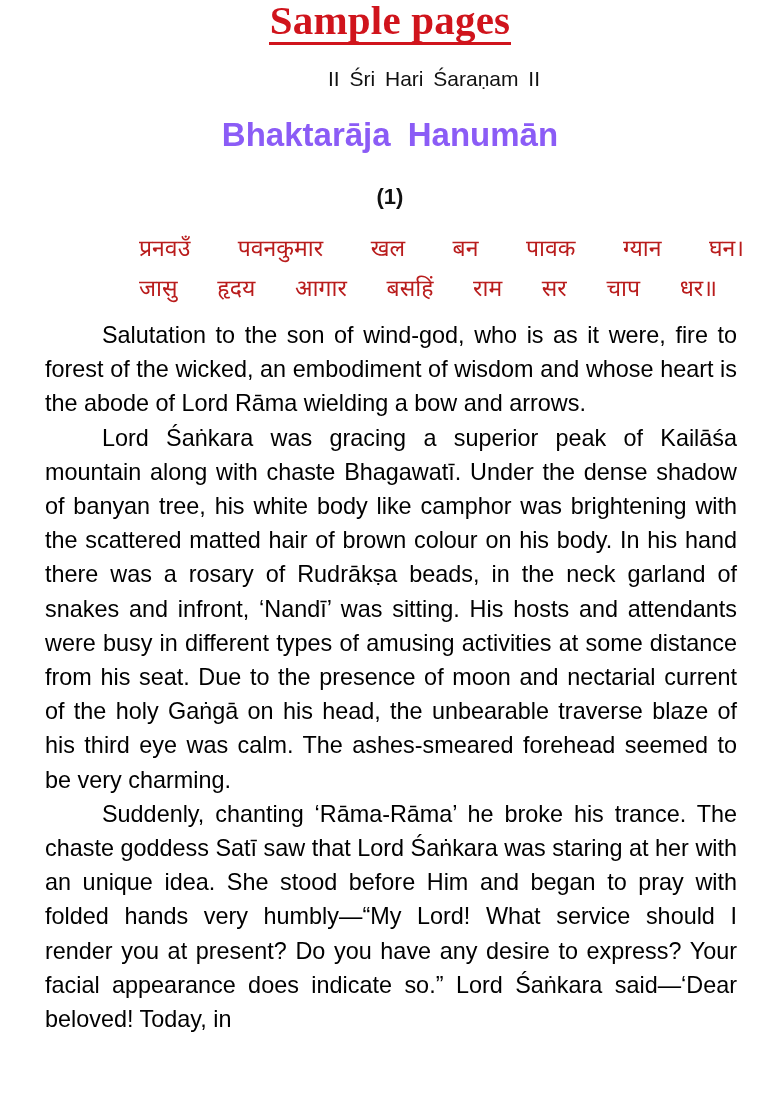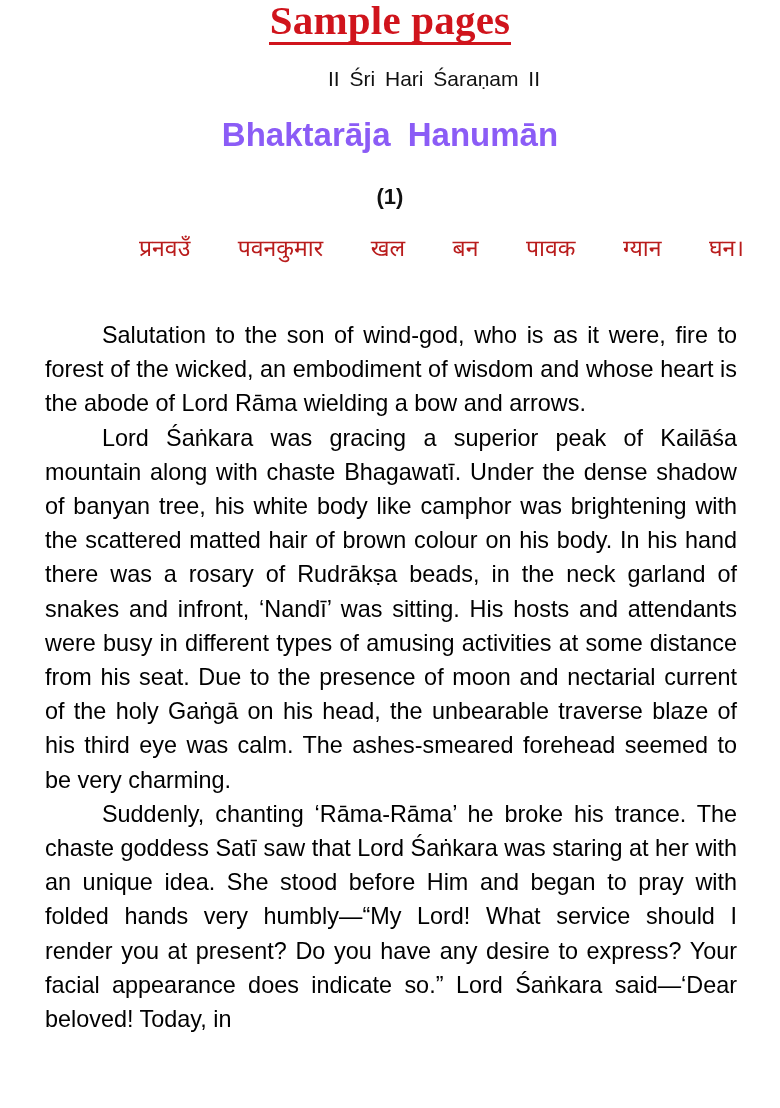--- a/index.html
+++ b/index.html
@@ -125,19 +125,29 @@
 <div class="verse">
   <div class="verse-line l1">
     <span class="w">प्रनवउँ</span>
     <span class="w">पवनकुमार</span>
     <span class="w">खल</span>
     <span class="w">बन</span>
     <span class="w">पावक</span>
     <span class="w">ग्यान</span>
     <span class="w">घन।</span>
   </div>
+  <div class="verse-line l2">
+    <span class="w">जासु</span>
+    <span class="w">हृदय</span>
+    <span class="w">आगार</span>
+    <span class="w">बसहिं</span>
+    <span class="w">राम</span>
+    <span class="w">सर</span>
+    <span class="w">चाप</span>
+    <span class="w">धर॥</span>
+  </div>
 </div>
 
 <div class="prose">
   <p>Salutation to the son of wind-god, who is as it were, fire to forest of the wicked, an embodiment of wisdom and whose heart is the abode of Lord Rāma wielding a bow and arrows.</p>
   <p>Lord Śaṅkara was gracing a superior peak of Kailāśa mountain along with chaste Bhagawatī. Under the dense shadow of banyan tree, his white body like camphor was brightening with the scattered matted hair of brown colour on his body. In his hand there was a rosary of Rudrākṣa beads, in the neck garland of snakes and infront, ‘Nandī’ was sitting. His hosts and attendants were busy in different types of amusing activities at some distance from his seat. Due to the presence of moon and nectarial current of the holy Gaṅgā on his head, the unbearable traverse blaze of his third eye was calm. The ashes-smeared forehead seemed to be very charming.</p>
   <p>Suddenly, chanting ‘Rāma-Rāma’ he broke his trance. The chaste goddess Satī saw that Lord Śaṅkara was staring at her with an unique idea. She stood before Him and began to pray with folded hands very humbly—“My Lord! What service should I render you at present? Do you have any desire to express? Your facial appearance does indicate so.” Lord Śaṅkara said—‘Dear beloved! Today, in</p>
 </div>
 
 </body></html>

